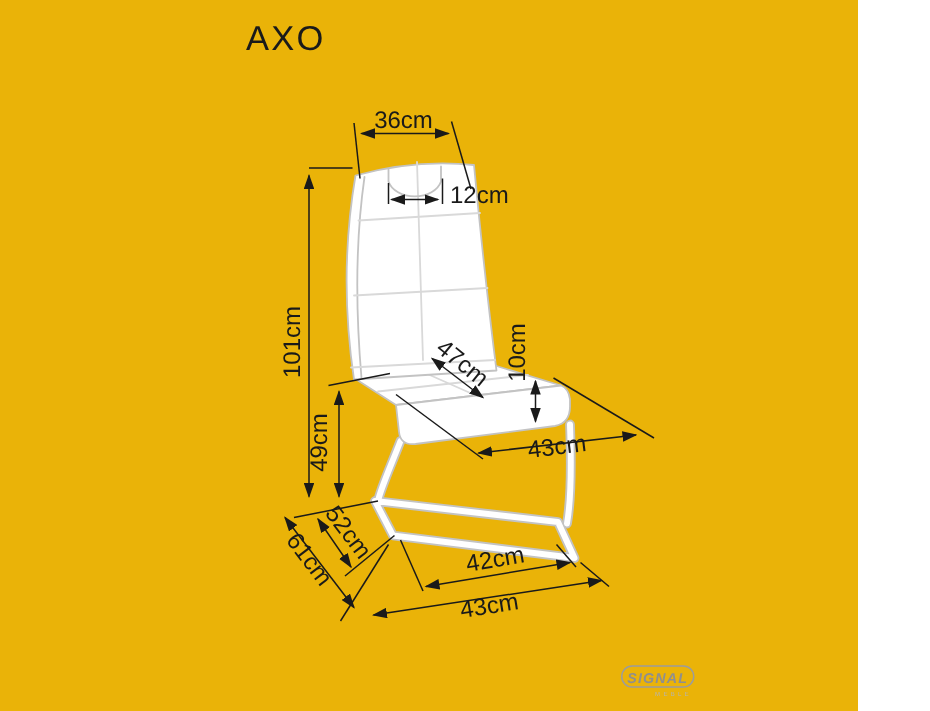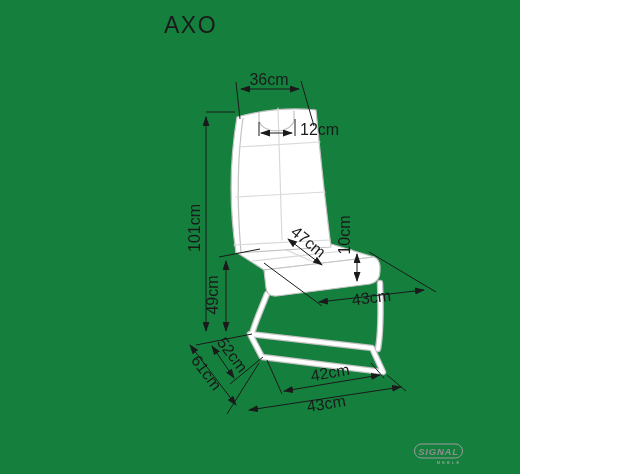--- a/index.html
+++ b/index.html
@@ -1,19 +1,19 @@
 <!DOCTYPE html>
 <html><head>
 <meta charset="utf-8">
 <style>
   html,body{margin:0;padding:0;background:#fff;}
   .canvas{
     position:relative;
-    width:520px;height:474px;
-    background:#15803d;
+    width:572px;height:474px;
+    background:#eab308;
     font-family:"Liberation Sans", sans-serif;
     overflow:hidden;
   }
   svg{display:block;}
   .dim-label{
     font-family:"Liberation Sans", sans-serif;
     font-size:16px;
     fill:#1a1a1a;
   }
   .title-label{

